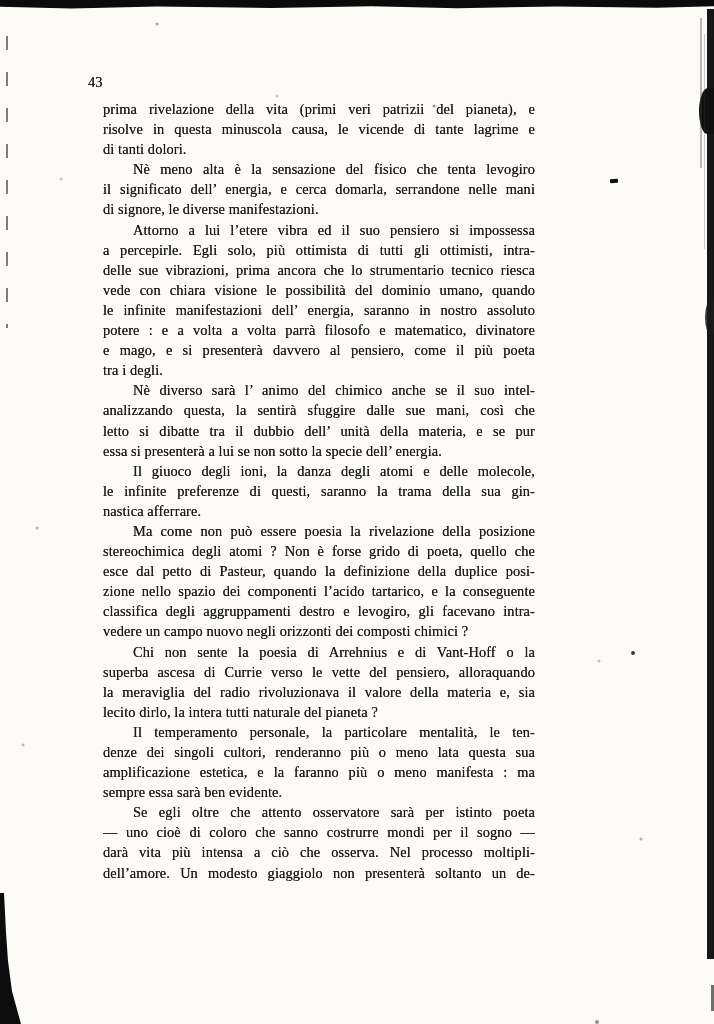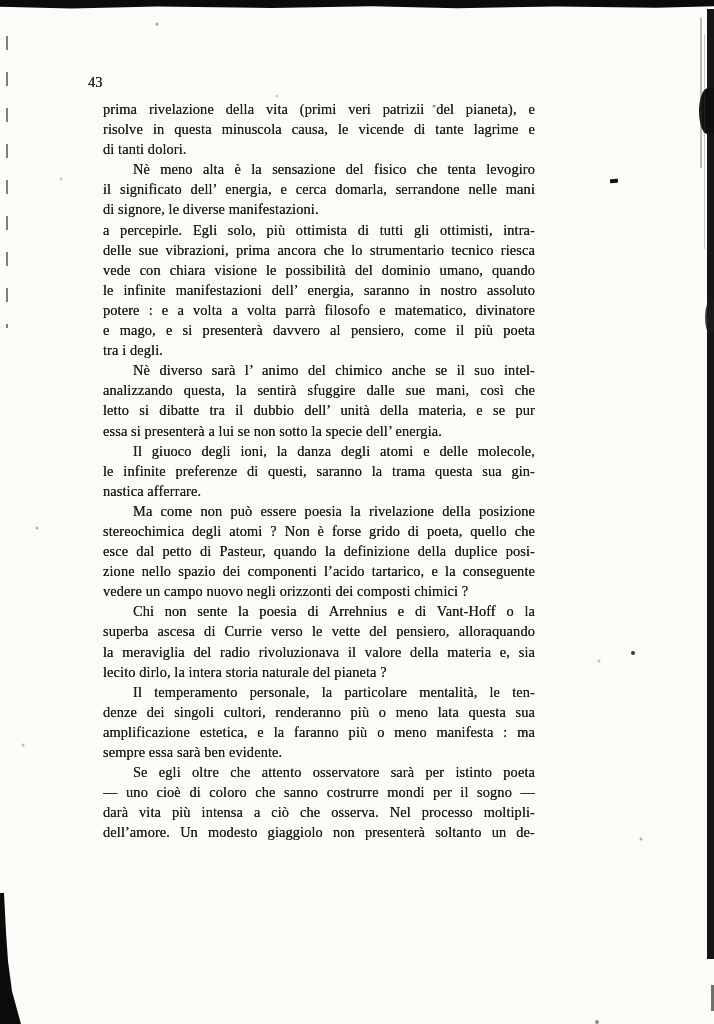--- a/index.html
+++ b/index.html
@@ -120,43 +120,45 @@
 
   <div class="page-number">43</div>
 
   <div class="text-block">
       <div class="line">prima rivelazione della vita (primi veri patrizii del pianeta), e</div>
       <div class="line">risolve in questa minuscola causa, le vicende di tante lagrime e</div>
       <div class="line last">di tanti dolori.</div>
       <div class="line indent">Nè meno alta è la sensazione del fisico che tenta levogiro</div>
       <div class="line">il significato dell’ energia, e cerca domarla, serrandone nelle mani</div>
       <div class="line last">di signore, le diverse manifestazioni.</div>
+      <div class="line indent">Attorno a lui l’etere vibra ed il suo pensiero si impossessa</div>
       <div class="line">a percepirle. Egli solo, più ottimista di tutti gli ottimisti, intra-</div>
       <div class="line">delle sue vibrazioni, prima ancora che lo strumentario tecnico riesca</div>
       <div class="line">vede con chiara visione le possibilità del dominio umano, quando</div>
       <div class="line">le infinite manifestazioni dell’ energia, saranno in nostro assoluto</div>
       <div class="line">potere : e a volta a volta parrà filosofo e matematico, divinatore</div>
       <div class="line">e mago, e si presenterà davvero al pensiero, come il più poeta</div>
       <div class="line last">tra i degli.</div>
       <div class="line indent">Nè diverso sarà l’ animo del chimico anche se il suo intel-</div>
       <div class="line">analizzando questa, la sentirà sfuggire dalle sue mani, così che</div>
       <div class="line">letto si dibatte tra il dubbio dell’ unità della materia, e se pur</div>
       <div class="line last">essa si presenterà a lui se non sotto la specie dell’ energia.</div>
       <div class="line indent">Il giuoco degli ioni, la danza degli atomi e delle molecole,</div>
-      <div class="line">le infinite preferenze di questi, saranno la trama questa sua gin-</div>
+      <div class="line">le infinite preferenze di questi, saranno la trama della sua gin-</div>
       <div class="line last">nastica afferrare.</div>
       <div class="line indent">Ma come non può essere poesia la rivelazione della posizione</div>
       <div class="line">stereochimica degli atomi ? Non è forse grido di poeta, quello che</div>
       <div class="line">esce dal petto di Pasteur, quando la definizione della duplice posi-</div>
       <div class="line">zione nello spazio dei componenti l’acido tartarico, e la conseguente</div>
+      <div class="line">classifica degli aggruppamenti destro e levogiro, gli facevano intra-</div>
       <div class="line last">vedere un campo nuovo negli orizzonti dei composti chimici ?</div>
       <div class="line indent">Chi non sente la poesia di Arrehnius e di Vant-Hoff o la</div>
       <div class="line">superba ascesa di Currie verso le vette del pensiero, alloraquando</div>
       <div class="line">la meraviglia del radio rivoluzionava il valore della materia e, sia</div>
-      <div class="line last">lecito dirlo, la intera storia naturale del pianeta ?</div>
+      <div class="line last">lecito dirlo, la intera tutti naturale del pianeta ?</div>
       <div class="line indent">Il temperamento personale, la particolare mentalità, le ten-</div>
       <div class="line">denze dei singoli cultori, renderanno più o meno lata questa sua</div>
       <div class="line">amplificazione estetica, e la faranno più o meno manifesta : ma</div>
       <div class="line last">sempre essa sarà ben evidente.</div>
       <div class="line indent">Se egli oltre che attento osservatore sarà per istinto poeta</div>
       <div class="line">— uno cioè di coloro che sanno costrurre mondi per il sogno —</div>
       <div class="line">darà vita più intensa a ciò che osserva. Nel processo moltipli-</div>
       <div class="line">dell’amore. Un modesto giaggiolo non presenterà soltanto un de-</div>
     </div>
 </div>

